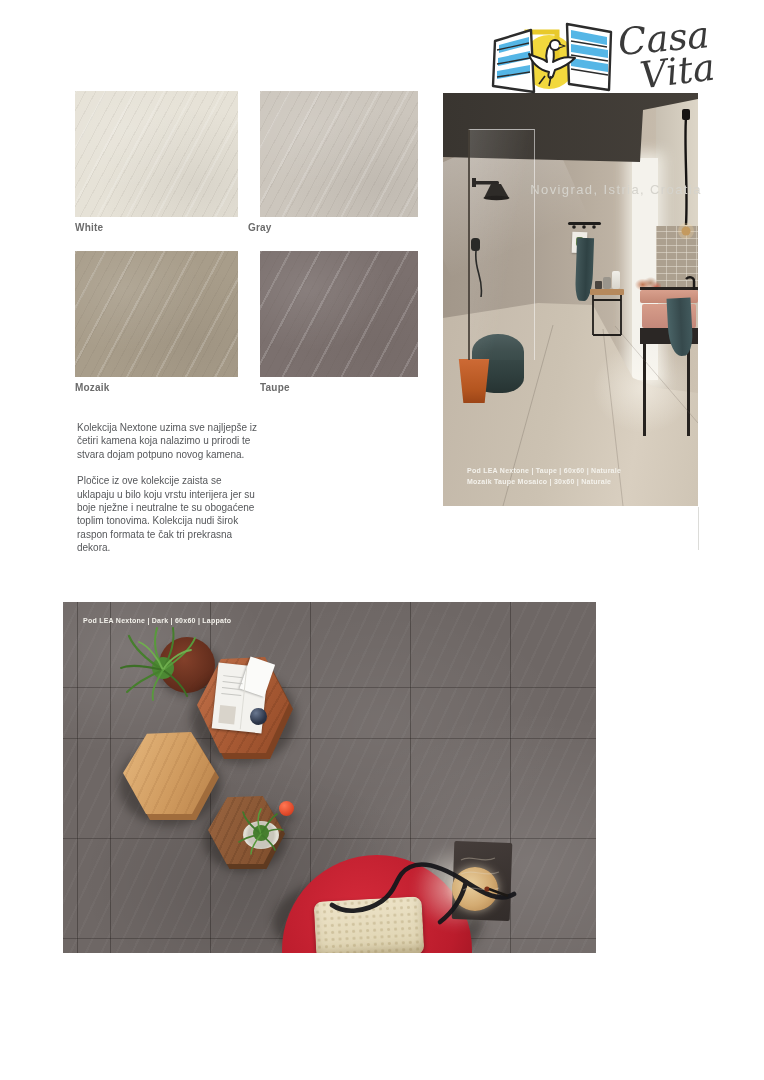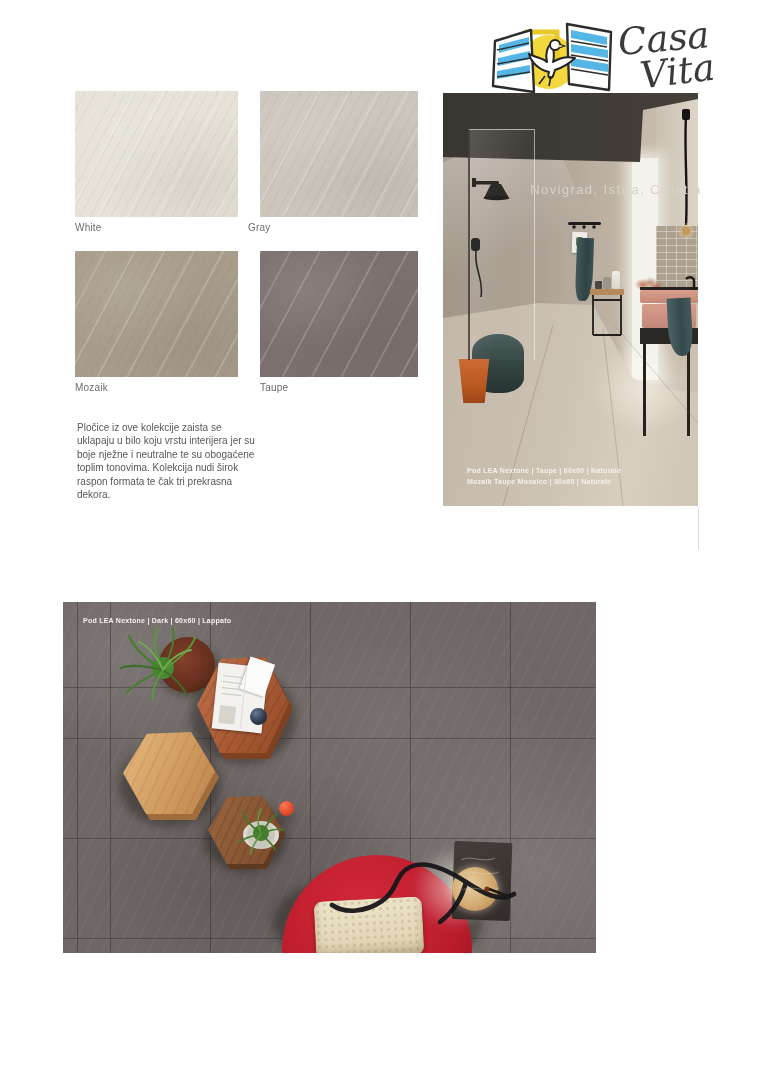--- a/index.html
+++ b/index.html
@@ -19,21 +19,21 @@
     font-size:13px;letter-spacing:1.4px;color:#d5d3cc;}
 
   
   .swatch{position:absolute;overflow:hidden;}
   .swatch .tex{position:absolute;inset:0;
     background:
       repeating-linear-gradient(118deg, rgba(255,255,255,.16) 0 2px, transparent 2px 26px),
       repeating-linear-gradient(118deg, rgba(90,80,70,.07) 0 1px, transparent 1px 9px),
       radial-gradient(120px 90px at 30% 30%, rgba(255,255,255,.10), transparent 70%),
       radial-gradient(140px 110px at 75% 75%, rgba(60,50,45,.08), transparent 70%);}
-  .sw-label{position:absolute;font-size:10px;color:#6b6b6b;letter-spacing:.2px;}
+  .sw-label{position:absolute;font-size:10px;color:#6b6b6b;letter-spacing:.2px;font-weight:bold;}
 
   
   .desc{left:77px;top:421px;width:181px;font-size:10px;line-height:13.4px;color:#55575a;}
   .desc p{margin:0 0 13px 0;}
 
   
   .ph-caption{position:absolute;color:#f4f2ec;font-size:7px;font-weight:bold;
     letter-spacing:.25px;line-height:11px;}
 
   
@@ -270,20 +270,21 @@
     <div class="tex"></div>
     </div>
   <div class="sw-label" style="left:75px;top:382px">Mozaik</div>
 
   <div class="swatch" style="left: 260px; top: 251px; width: 158px; height: 126px; background-color: rgb(123, 112, 110);">
     <div class="tex"></div>
     </div>
   <div class="sw-label" style="left:260px;top:382px">Taupe</div>
 
   <div class="abs desc">
+    <p>Kolekcija Nextone uzima sve najljepše iz četiri kamena koja nalazimo u prirodi te stvara dojam potpuno novog kamena.</p>
     <p>Pločice iz ove kolekcije zaista se uklapaju u bilo koju vrstu interijera jer su boje nježne i neutralne te su obogaćene toplim tonovima. Kolekcija nudi širok raspon formata te čak tri prekrasna dekora.</p>
   </div>
 
   <div class="abs page-edge"></div>
 
   <div class="abs floorphoto">
     <div class="abs fp-base"></div>
     <div class="abs fp-grout"></div>
 
     <div class="shadow" style="left:95px;top:42px;width:62px;height:52px"></div>

